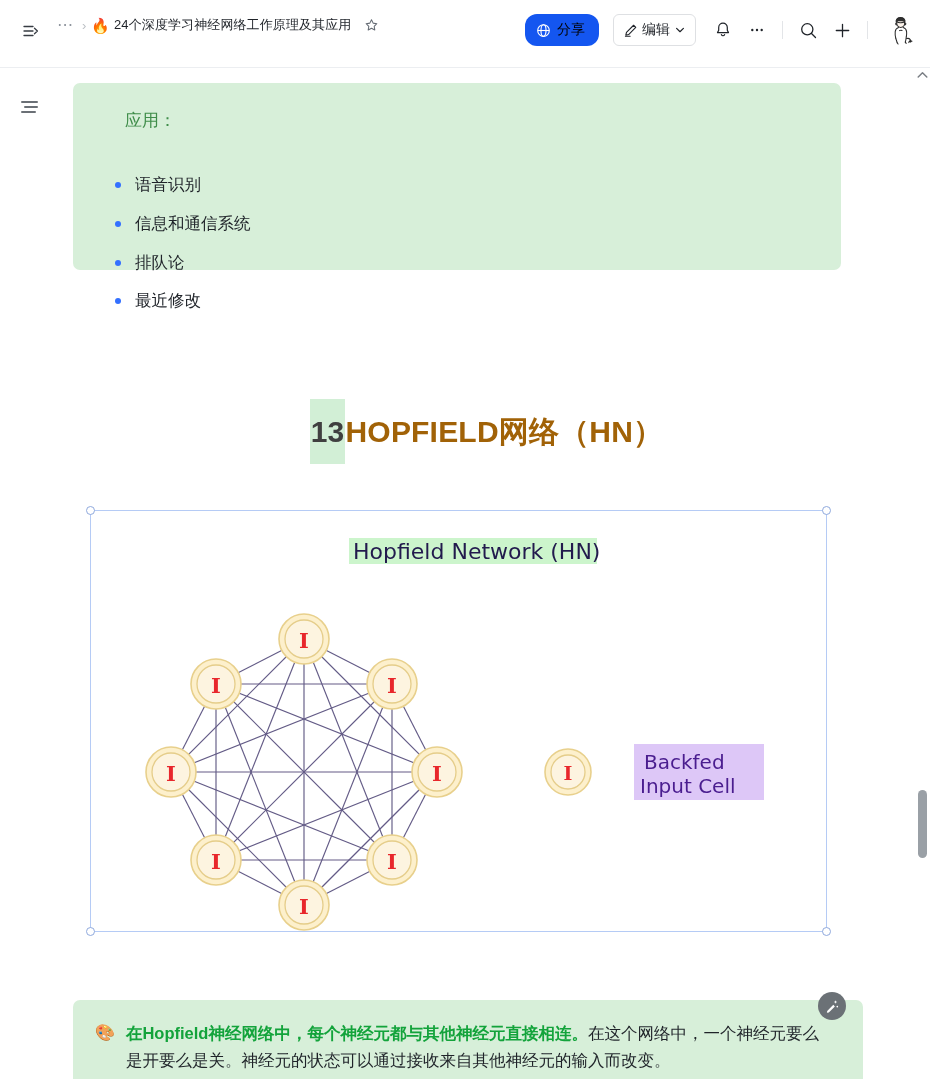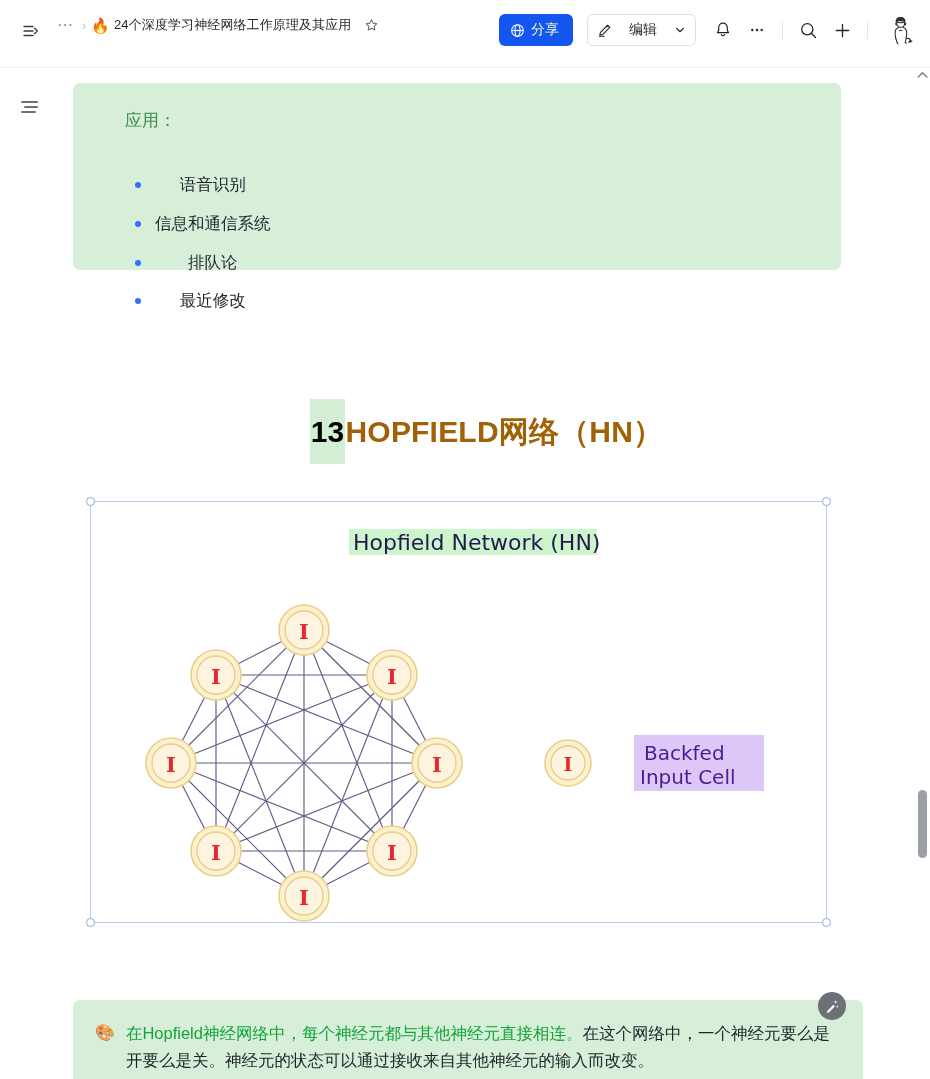--- a/index.html
+++ b/index.html
@@ -51,31 +51,31 @@
     font-size: 12px; color: #8f959e;
     margin-top: 3px; padding-left: 2px;
   }
 
   .tb-right {
     margin-left: auto;
     display: flex; align-items: center; gap: 4px;
     padding-right: 12px; padding-top: 13px;
   }
   .btn-share {
-    background: #1456f0; color: #fef9c3;
-    height: 32px; border-radius: 6px;
+    background: #1456f0; color: #000000;
+    height: 32px; border-radius: 12px;
     display: flex; align-items: center; gap: 6px;
     padding: 0 14px 0 11px;
     font-size: 14px; cursor: pointer; border: none;
     font-family: inherit;
     text-align: right;
   }
   .btn-edit {
     height: 32px; border: 1px solid #dee0e3; border-radius: 6px;
-    background: #fff; display: flex; align-items: center; gap: 17px;
+    background: #fff; display: flex; align-items: center; gap: 4px;
     padding: 0 9px; font-size: 14px; cursor: pointer; color: #1f2329;
     margin-left: 10px; font-family: inherit;
   }
   .icon-btn {
     width: 30px; height: 30px; border-radius: 6px;
     display: flex; align-items: center; justify-content: center;
     cursor: pointer; color: #1f2329;
   }
   .tb-divider { width: 1px; height: 18px; background: #e3e5e8; margin: 0 6px; }
   .avatar {
@@ -111,23 +111,22 @@
   }
   .callout-top {
     left: 15px; top: 15px; width: 768px; height: 187px;
   }
   .callout-label {
     position: absolute; left: 52px; top: 26px;
     font-size: 17px; color: #3f8d4a;
     font-family: "Liberation Sans", sans-serif;
   }
   .bullets {
-    position: absolute; left: 56px; top: 92px;
+    position: absolute; left: 36px; top: 92px;
     list-style: none;
-    text-align: center;
   }
   .bullets li {
     position: relative;
     font-size: 16.5px; color: #1f2329;
     padding-left: 26px; margin-bottom: 19px;
     line-height: 1.2;
   }
   .bullets li::before {
     content: ""; position: absolute;
     left: 6px; top: 7px;
@@ -137,28 +136,28 @@
 
   
   .heading {
     position: absolute; left: 0; top: 344px;
     width: 857px; text-align: center;
     font-size: 30px; font-weight: bold;
     font-family: "Liberation Sans", sans-serif;
     letter-spacing: 0.2px;
   }
   .heading .num {
-    color: #000000; background: #d2efd6;
+    color: #404040; background: #d2efd6;
     padding: 16px 1px;
   }
   .heading .rest { color: #a16207; }
 
   
   .img-block {
-    position: absolute; left: 32px; top: 433px;
+    position: absolute; left: 32px; top: 442px;
     width: 737px; height: 422px;
     border: 1px solid #b5cbf5;
     background: #ffffff;
   }
   .handle {
     position: absolute; width: 9px; height: 9px;
     border-radius: 50%; background: #ffffff;
     border: 1.3px solid #8fa9dd;
   }
   .handle.tl { left: -5px; top: -5px; }
@@ -176,21 +175,21 @@
     position: absolute; left: 22px; top: 20px; right: 28px;
     display: flex; gap: 11px;
   }
   .palette-emoji {
     flex: 0 0 auto; margin-top: 3px;
     font-size: 16px; line-height: 1.2;
   }
   .cb-text {
     font-size: 16.5px; line-height: 1.65; color: #1f2329;
   }
-  .cb-text .hl { color: #13a33b; font-weight: normal; text-align: center; }
+  .cb-text .hl { color: #13a33b; font-weight: bold; text-align: center; }
 
   .wand-btn {
     position: absolute; right: 17px; top: -8px;
     width: 28px; height: 28px; border-radius: 50%;
     background: #6b7176; color: #fff;
     display: flex; align-items: center; justify-content: center;
     cursor: pointer;
   }
 
   

